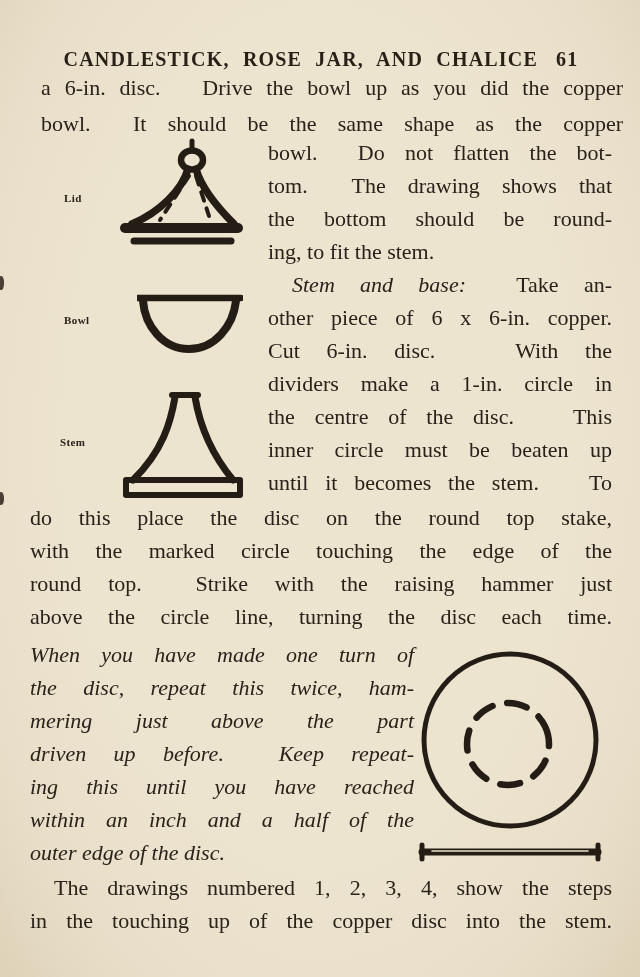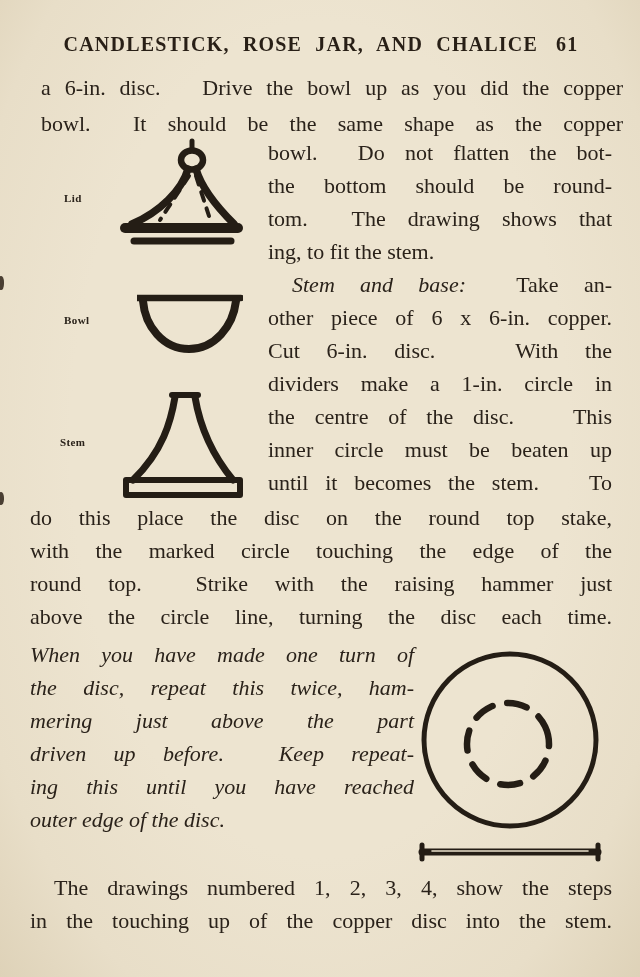--- a/index.html
+++ b/index.html
@@ -13,21 +13,21 @@
   .abs { position:absolute; }
   .line {
     white-space:pre-wrap;
     text-align:justify; text-align-last:justify; text-justify:inter-word;
     font-size:22px; line-height:33px;
   }
   .noj { text-align-last:left; }
   .ind { padding-left:24px; }
   .it  { font-style:italic; }
   .header-row {
-    top:33px; left:30px; width:582px;
+    top:48px; left:30px; width:582px;
     display:flex; justify-content:center; align-items:baseline; gap:18px;
     font-weight:bold; font-size:20px; letter-spacing:1.2px; word-spacing:7px;
     color:#281f16;
   }
   .intro   { top:70px;  left:41px;  width:582px; }
   .intro .line { line-height:36px; }
   .rightcol{ top:136px; left:268px; width:344px; }
   .midpara { top:501px; left:30px;  width:582px; }
   .leftcol { top:638px; left:30px;  width:384px;font-style:italic; }
   .closing { top:871px; left:30px;  width:582px; }
@@ -80,22 +80,22 @@
     <g stroke="#241d15" fill="none" stroke-linecap="round">
       <path d="M51,8 L77,8" stroke-width="6"></path>
       <path d="M54,10 C50,34 42,64 12,93" stroke-width="7"></path>
       <path d="M74,10 C78,34 88,64 112,93" stroke-width="7"></path>
       <rect x="5" y="93" width="114" height="15" stroke-width="6" stroke-linejoin="round"></rect>
     </g>
   </svg>
 
   <div class="abs rightcol">
     <div class="line">bowl.  Do not flatten the bot-</div>
+    <div class="line">tom.  The drawing shows that</div>
     <div class="line">the bottom should be round-</div>
-    <div class="line">tom.  The drawing shows that</div>
     <div class="line noj">ing, to fit the stem.</div>
     <div class="line ind"><span class="it">Stem and base:</span><span>  Take an-</span></div>
     <div class="line">other piece of 6 x 6-in. copper.</div>
     <div class="line">Cut 6-in. disc.   With the</div>
     <div class="line">dividers make a 1-in. circle in</div>
     <div class="line">the centre of the disc.   This</div>
     <div class="line">inner circle must be beaten up</div>
     <div class="line">until it becomes the stem.   To</div>
   </div>
 
@@ -105,20 +105,21 @@
     <div class="line">round top.  Strike with the raising hammer just</div>
     <div class="line">above the circle line, turning the disc each time.</div>
   </div>
 
   <div class="abs leftcol">
     <div class="line">When you have made one turn of</div>
     <div class="line">the disc, repeat this twice, ham-</div>
     <div class="line">mering just above the part</div>
     <div class="line">driven up before.  Keep repeat-</div>
     <div class="line">ing this until you have reached</div>
+    <div class="line">within an inch and a half of the</div>
     <div class="line noj">outer edge of the disc.</div>
   </div>
 
   <svg class="abs" style="left:410px; top:646px;" width="200" height="220" viewBox="0 0 200 220">
     <g stroke="#241d15" fill="none" stroke-linecap="round">
       <circle cx="100" cy="94" r="86" stroke-width="5"></circle>
       <circle cx="98" cy="98" r="41" stroke-width="6.5" stroke-dasharray="20 15" transform="rotate(-25 98 98)"></circle>
       <path d="M12,206 L188,206" stroke-width="7"></path>
       <path d="M12,199 L12,213" stroke-width="5"></path>
       <path d="M188,199 L188,213" stroke-width="5"></path>

